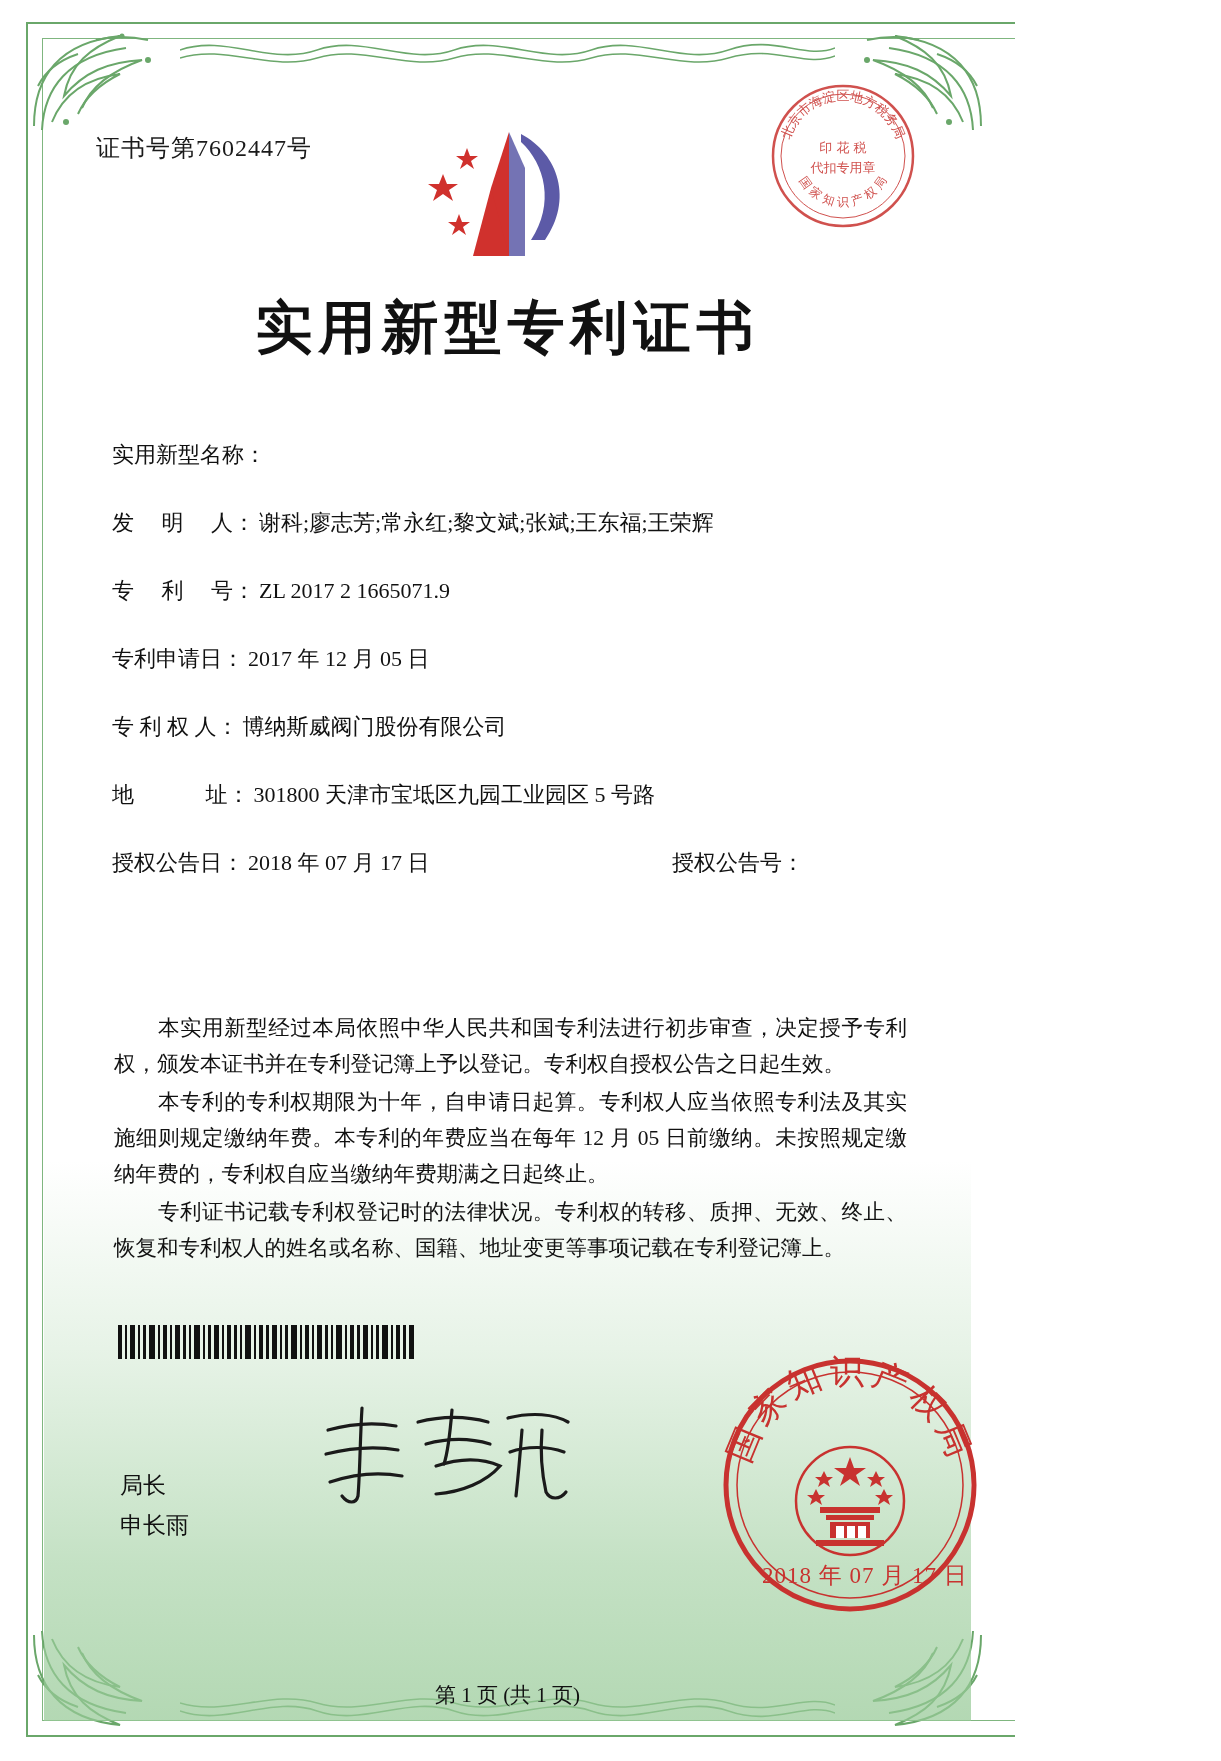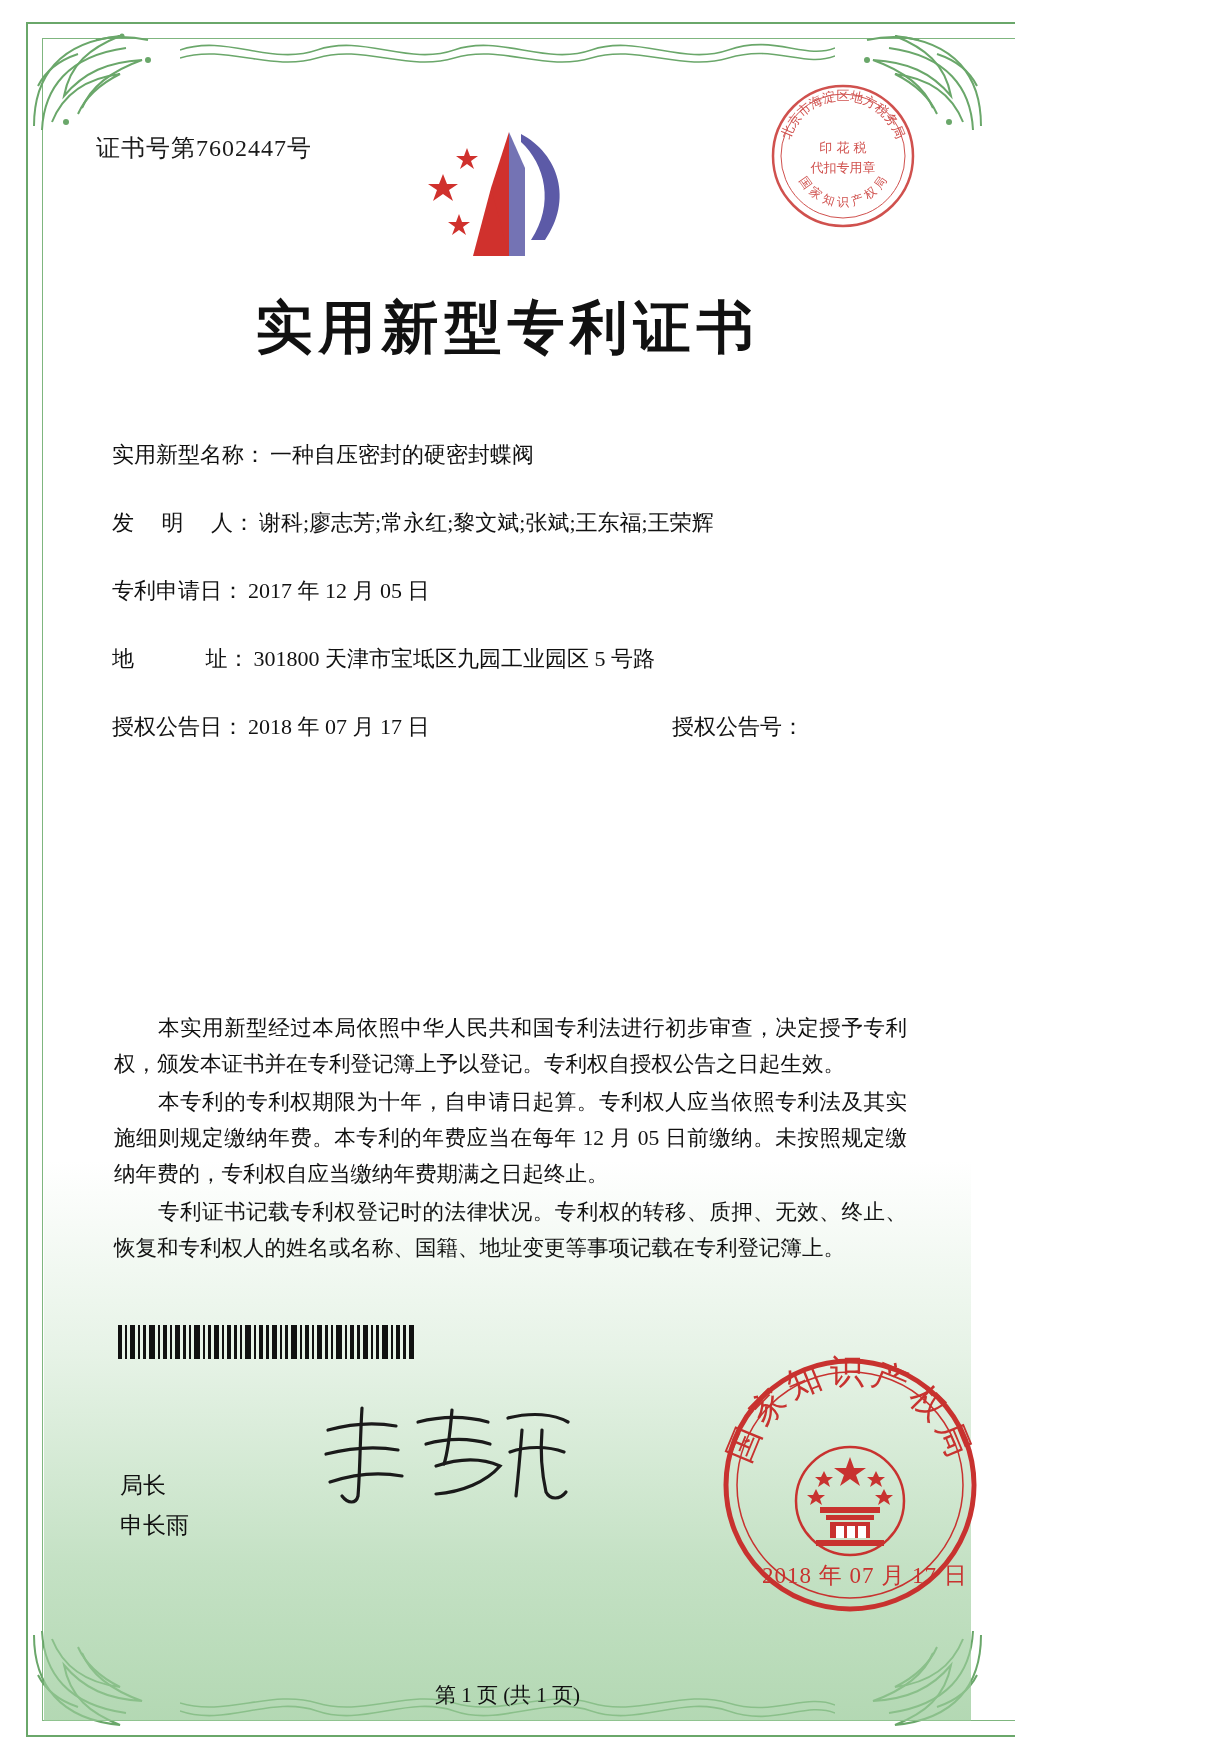--- a/index.html
+++ b/index.html
@@ -306,34 +306,41 @@
       <text x="74" y="90" font-size="13" fill="#d0514e" text-anchor="middle" font-family="'DejaVu Serif',serif">代扣专用章</text>
     </svg>
   </div>
 
   <div class="title">实用新型专利证书</div>
 
   <div class="fields">
 
     <div class="field-row">
       <span class="field-label">实用新型名称：</span>
-      <span class="field-value">一种自压密封的硬密封蝶阀</span>
     </div>
 
     <div class="field-row">
       <span class="field-label">发　 明 　人：</span>
       <span class="field-value">谢科;廖志芳;常永红;黎文斌;张斌;王东福;王荣辉</span>
     </div>
 
+    <div class="field-row">
+      <span class="field-label">专　 利 　号：</span>
+      <span class="field-value">ZL 2017 2 1665071.9</span>
+    </div>
 
     <div class="field-row">
       <span class="field-label">专利申请日：</span>
       <span class="field-value">2017 年 12 月 05 日</span>
     </div>
 
+    <div class="field-row">
+      <span class="field-label">专 利 权 人：</span>
+      <span class="field-value">博纳斯威阀门股份有限公司</span>
+    </div>
 
     <div class="field-row">
       <span class="field-label">地　　　 址：</span>
       <span class="field-value">301800 天津市宝坻区九园工业园区 5 号路</span>
     </div>
 
     <div class="two-col">
       <div class="col-a">
         <span class="field-label">授权公告日：</span>
         <span class="field-value">2018 年 07 月 17 日</span>

